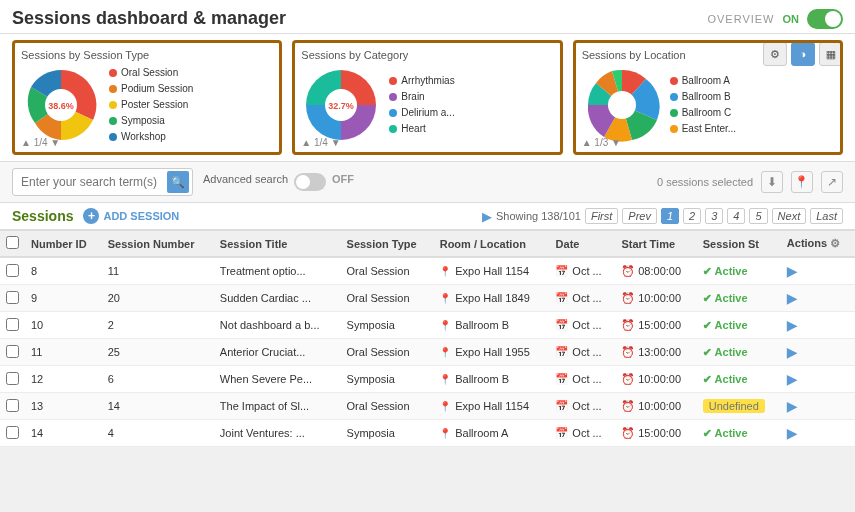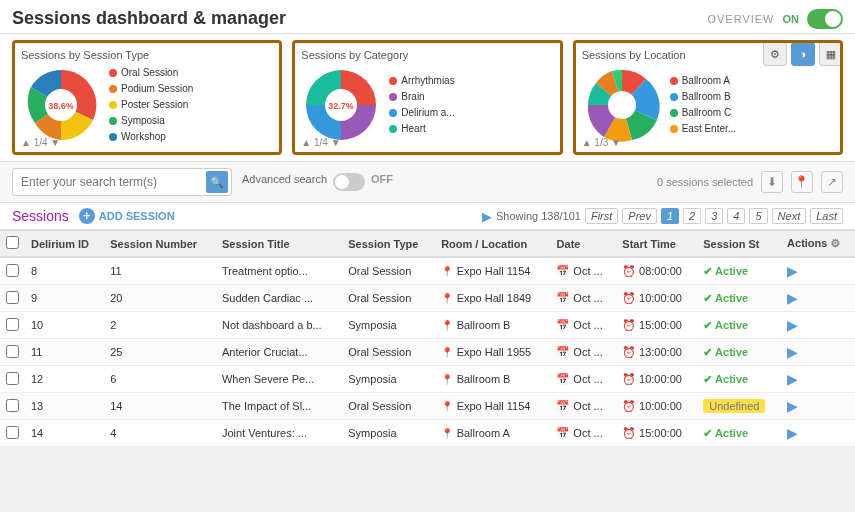--- a/index.html
+++ b/index.html
@@ -22,32 +22,32 @@
     .legend { font-size: 10px; line-height: 1.6; }
     .legend-item { display: flex; align-items: center; gap: 4px; }
     .legend-dot { width: 8px; height: 8px; border-radius: 50%; flex-shrink: 0; }
     .chart-nav { font-size: 10px; color: #888; position: absolute; bottom: 4px; left: 6px; }
     .charts-toolbar { position: absolute; top: 8px; right: 12px; display: flex; gap: 4px; }
     .toolbar-icon-btn { width: 24px; height: 24px; background: #eee; border: 1px solid #ccc; border-radius: 3px; display: flex; align-items: center; justify-content: center; cursor: pointer; font-size: 11px; color: #555; }
 
     
     .search-bar { display: flex; align-items: center; padding: 6px 12px; background: #f7f7f7; border-bottom: 1px solid #ddd; gap: 10px; }
     .search-input-wrap { position: relative; }
-    .search-input { width: 220px; height: 28px; border: 1px solid #ccc; border-radius: 3px; padding: 0 28px 0 8px; font-size: 12px; color: #999; background: #fff; }
+    .search-input { width: 181px; height: 28px; border: 1px solid #ccc; border-radius: 3px; padding: 0 28px 0 8px; font-size: 12px; color: #999; background: #fff; }
     .search-btn { position: absolute; right: 4px; top: 50%; transform: translateY(-50%); background: #5b9bd5; border: none; border-radius: 2px; width: 22px; height: 22px; cursor: pointer; display: flex; align-items: center; justify-content: center; color: #fff; font-size: 11px; }
     .adv-search { display: flex; gap: 6px; font-size: 11px; color: #666; }
     .toggle-off { display: inline-flex; align-items: center; background: #ccc; border-radius: 12px; width: 32px; height: 18px; padding: 2px; cursor: pointer; }
     .toggle-knob-off { width: 14px; height: 14px; background: #fff; border-radius: 50%; }
     .sessions-selected { margin-left: auto; font-size: 11px; color: #888; display: flex; align-items: center; gap: 8px; }
     .action-icon { width: 22px; height: 22px; background: none; border: 1px solid #ccc; border-radius: 3px; display: flex; align-items: center; justify-content: center; cursor: pointer; color: #888; font-size: 12px; }
 
     
     .sessions-area { background: #fff; flex: 1; }
     .sessions-header { display: flex; align-items: center; padding: 5px 12px; border-bottom: 1px solid #ddd; gap: 10px; }
-    .sessions-title { font-size: 14px; font-weight: normal; color: #a21caf; }
+    .sessions-title { font-size: 14px; font-weight: bold; color: #4d7c0f; }
     .add-session-btn { display: flex; align-items: center; gap: 4px; background: none; border: none; color: #5b9bd5; font-size: 11px; font-weight: bold; cursor: pointer; }
     .plus-circle { width: 16px; height: 16px; background: #5b9bd5; border-radius: 50%; color: #fff; display: flex; align-items: center; justify-content: center; font-size: 12px; font-weight: bold; }
     .pagination { margin-left: auto; display: flex; align-items: center; gap: 4px; font-size: 11px; color: #666; }
     .showing-label { display: flex; align-items: center; gap: 4px; }
     .showing-icon { color: #5b9bd5; font-size: 13px; }
     .page-btn { padding: 1px 5px; border: 1px solid #ccc; border-radius: 2px; cursor: pointer; background: #fff; color: #555; font-size: 11px; font-style: italic; }
     .page-btn.active { background: #5b9bd5; color: #fff; border-color: #5b9bd5; }
 
     
     .table-wrap { overflow-x: hidden; overflow-y: auto; max-height: 320px; }
@@ -243,21 +243,21 @@
       <button class="page-btn">Next</button>
       <button class="page-btn">Last</button>
     </div>
   </div>
 
   <div class="table-wrap">
     <table>
       <thead>
         <tr>
           <th class="checkbox-cell"><input type="checkbox" style=""></th>
-          <th>Delirium ID</th>
+          <th>Number ID</th>
           <th>Session Number</th>
           <th>Session Title</th>
           <th>Session Type</th>
           <th>Room / Location</th>
           <th>Date</th>
           <th>Start Time</th>
           <th>Session St</th>
           <th>Actions <span class="gear-icon">⚙</span></th>
         </tr>
       </thead>

